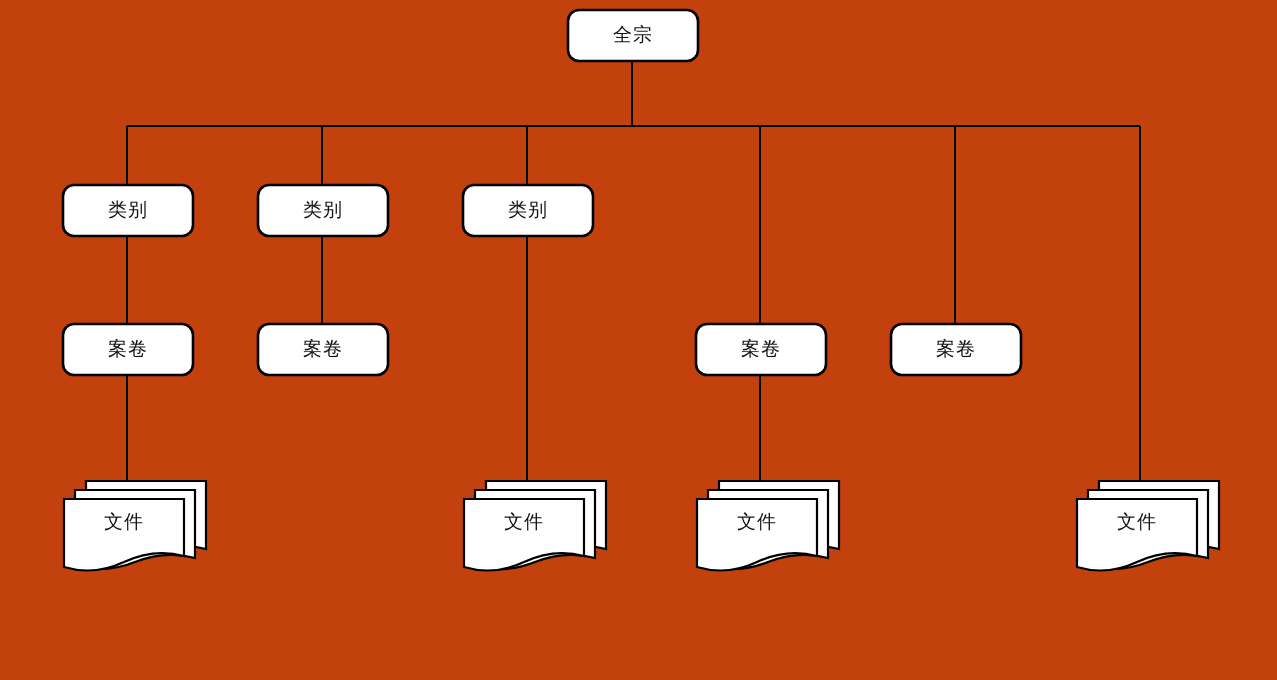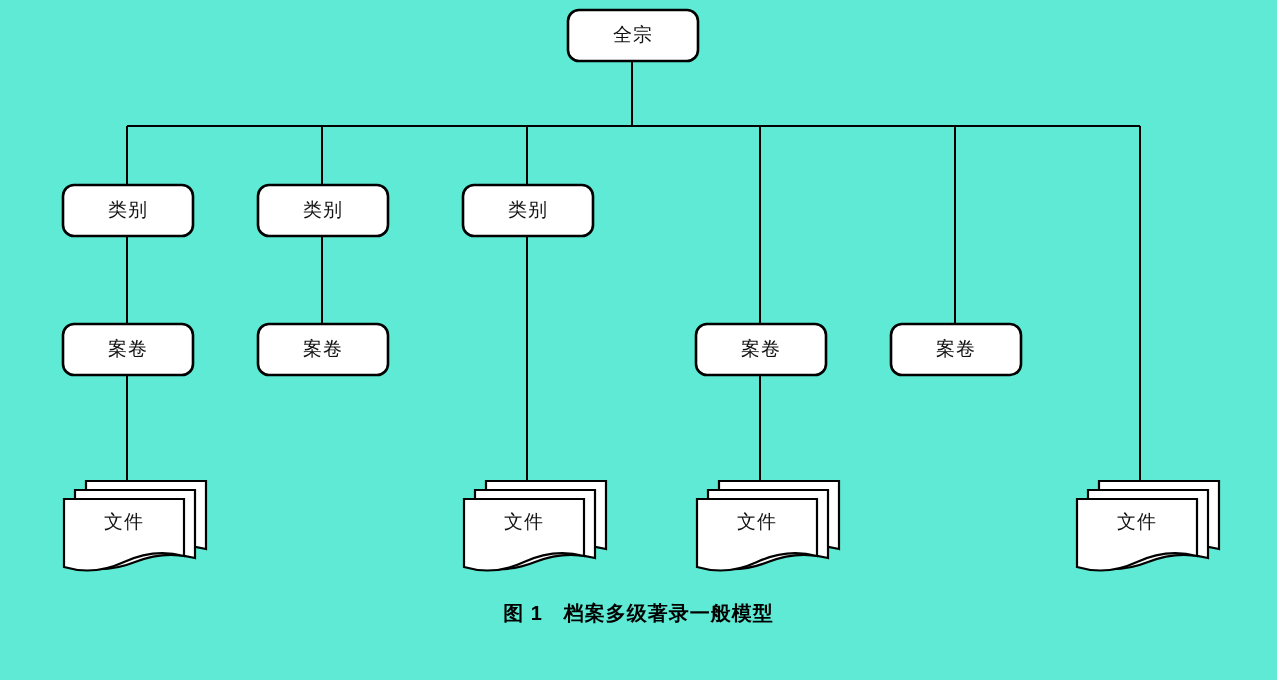--- a/index.html
+++ b/index.html
@@ -2,21 +2,21 @@
 <html><head>
 <meta charset="utf-8">
 <title>档案多级著录一般模型</title>
 <style>
   html,body{margin:0;padding:0;background:#ffffff;}
   body{
     width:1277px;height:680px;
     font-family:"Liberation Sans","DejaVu Sans",sans-serif;
     color:#000;overflow:hidden;
   }
-  #stage{position:relative;width:1277px;height:680px;background:#5eead4;}
+  #stage{position:relative;width:1277px;height:680px;background:#c2410c;}
   #diagram{position:absolute;left:0;top:0;width:1277px;height:680px;}
 
   .node-label{
     font-family:"Liberation Serif","DejaVu Serif",serif;
     font-size:19px;
     fill:#111;
     text-anchor:middle;
     dominant-baseline:middle;
     letter-spacing:1px;
   }
@@ -136,15 +136,14 @@
     </g>
 
     <g>
       <path d="M1099,481 L1219,481 L1219,549 Q1189,541 1159,553 Q1129,565 1099,557 Z" fill="#ffffff" stroke="#000000" stroke-width="2.2"></path>
       <path d="M1088,490 L1208,490 L1208,558 Q1178,550 1148,562 Q1118,574 1088,566 Z" fill="#ffffff" stroke="#000000" stroke-width="2.2"></path>
       <path d="M1077,499 L1197,499 L1197,556 Q1167,548 1137,562 Q1107,576 1077,567 Z" fill="#ffffff" stroke="#000000" stroke-width="2.2"></path>
       <text class="doc-label" x="1137" y="524">文件</text>
     </g>
   </svg>
 
-  <div class="caption">图 1　档案多级著录一般模型</div>
 
 </div>
 
 </body></html>

